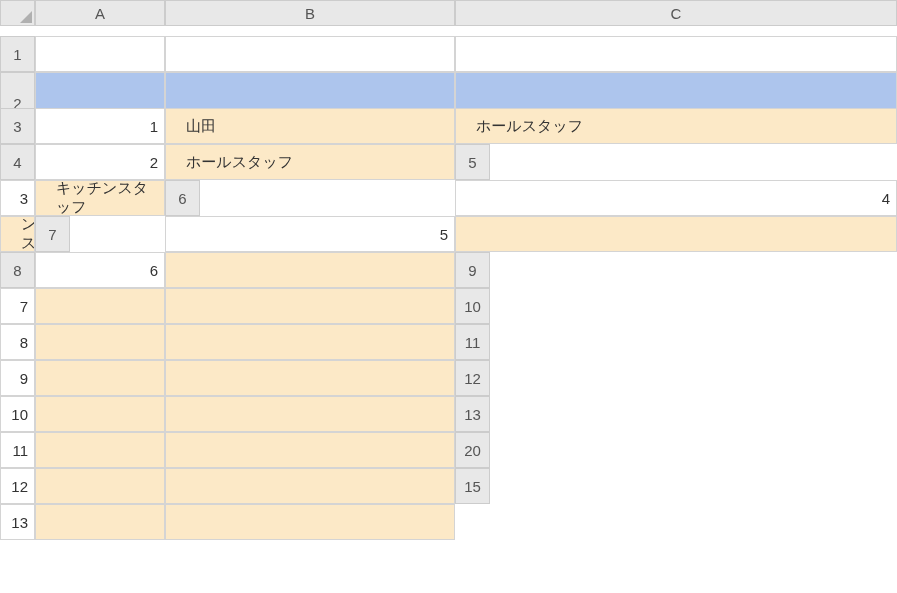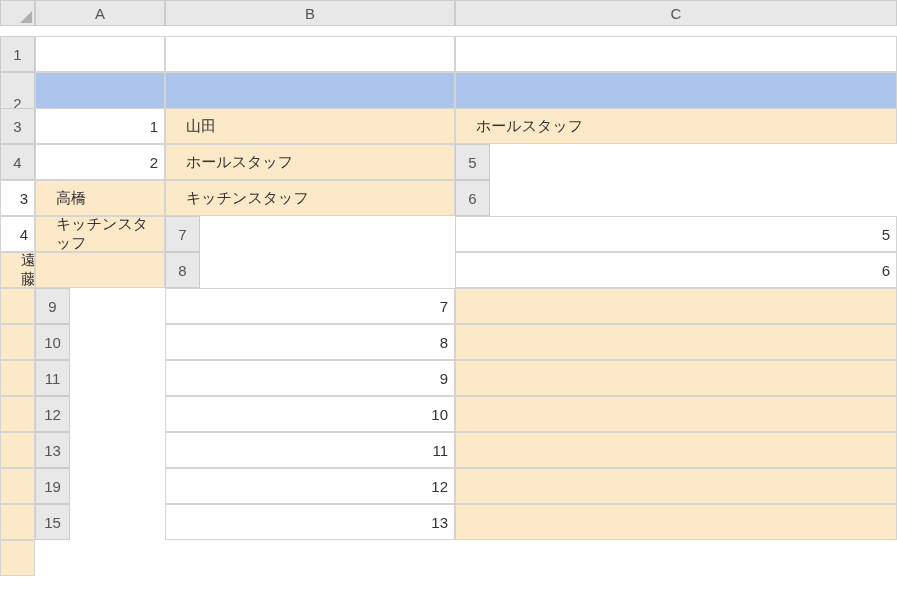--- a/index.html
+++ b/index.html
@@ -98,30 +98,28 @@
   <div class="cell col-a">1</div>
   <div class="cell data-b">山田</div>
   <div class="cell data-c">ホールスタッフ</div>
 
   <div class="row-label">4</div>
   <div class="cell col-a">2</div>
   <div class="cell data-c">ホールスタッフ</div>
 
   <div class="row-label">5</div>
   <div class="cell col-a">3</div>
-  <div class="cell data-b">高橋</div>
   <div class="cell data-c">キッチンスタッフ</div>
 
   <div class="row-label">6</div>
   <div class="cell col-a">4</div>
   <div class="cell data-c">キッチンスタッフ</div>
 
   <div class="row-label">7</div>
   <div class="cell col-a">5</div>
-  <div class="cell data-b">遠藤</div>
   <div class="cell data-c"></div>
 
   <div class="row-label">8</div>
   <div class="cell col-a">6</div>
   <div class="cell data-c"></div>
 
   <div class="row-label">9</div>
   <div class="cell col-a">7</div>
   <div class="cell data-b"></div>
   <div class="cell data-c"></div>
@@ -139,21 +137,21 @@
   <div class="row-label">12</div>
   <div class="cell col-a">10</div>
   <div class="cell data-b"></div>
   <div class="cell data-c"></div>
 
   <div class="row-label">13</div>
   <div class="cell col-a">11</div>
   <div class="cell data-b"></div>
   <div class="cell data-c"></div>
 
-  <div class="row-label">19</div>
+  <div class="row-label">20</div>
   <div class="cell col-a">12</div>
   <div class="cell data-b"></div>
   <div class="cell data-c"></div>
 
   <div class="row-label">15</div>
   <div class="cell col-a">13</div>
   <div class="cell data-b"></div>
   <div class="cell data-c"></div>
 </div>
 

